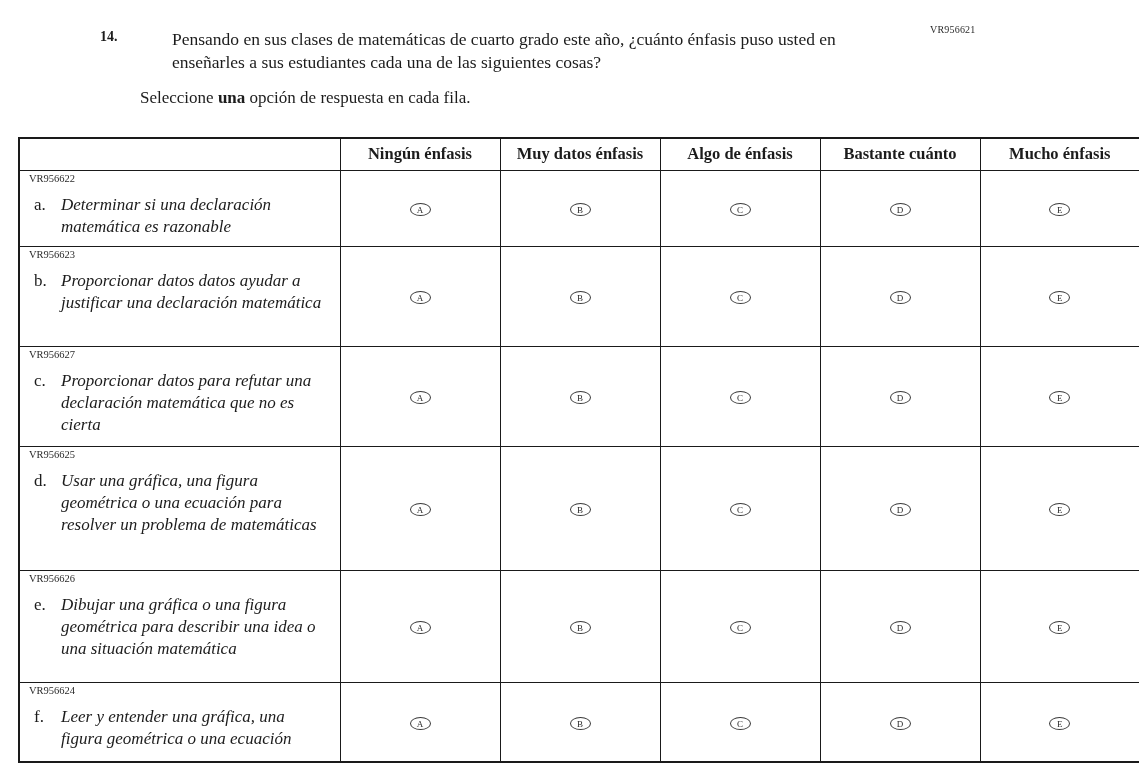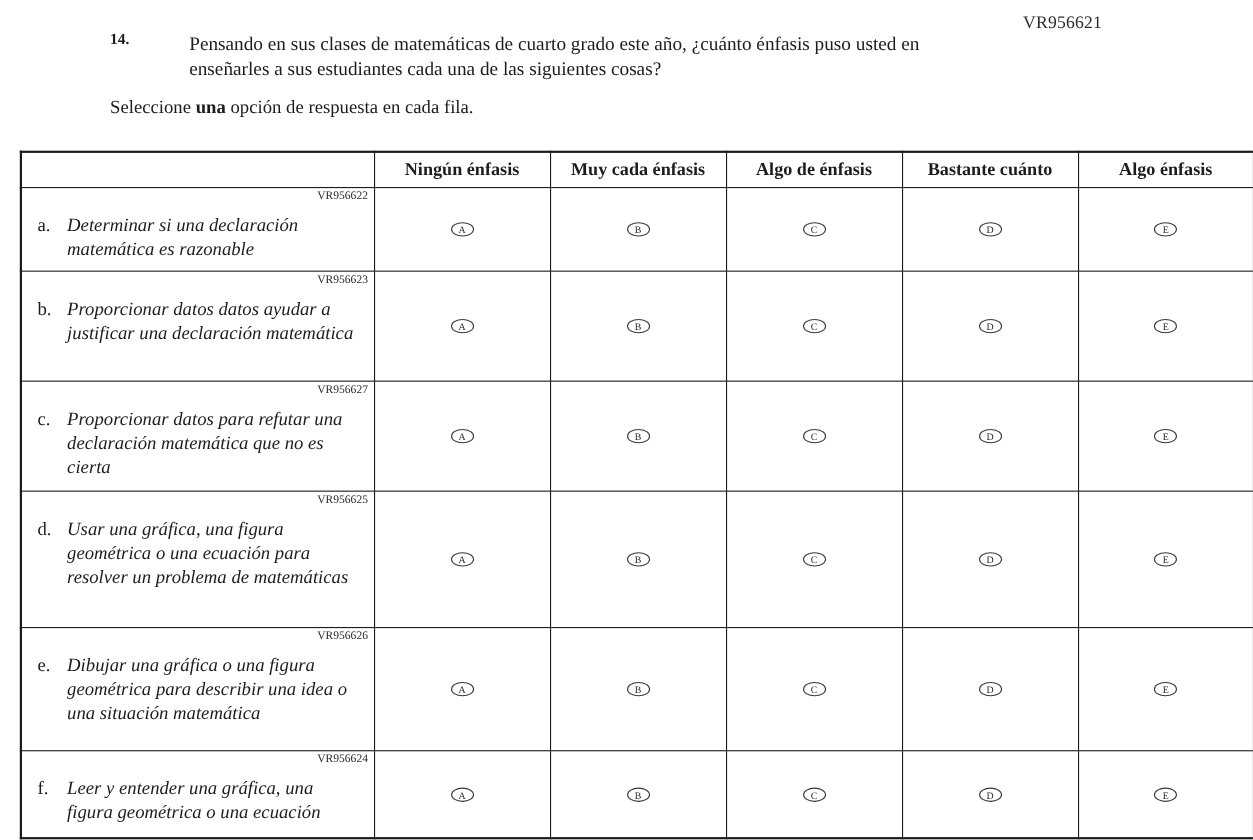--- a/index.html
+++ b/index.html
@@ -8,22 +8,22 @@
     font-family: "Liberation Serif", "DejaVu Serif", serif;
     color: #1c1c1c;
     width: 1139px;
     height: 764px;
     position: relative;
     overflow: hidden;
   }
   .form-code {
     position: absolute;
     left: 930px;
-    top: 12px;
-    font-size: 16px;
+    top: 24px;
+    font-size: 10px;
     letter-spacing: 0.2px;
     color: #2b2b2b;
   }
   .question-block {
     position: absolute;
     left: 100px;
     top: 28px;
     width: 800px;
   }
   .q-line { display: flex; }
@@ -33,20 +33,21 @@
     font-size: 14px;
     line-height: 1.32;
   }
   .q-text {
     font-size: 17.5px;
     line-height: 1.32;
     max-width: 758px;
     margin-left: 32px;
   }
   .instruction {
+    margin-left: 40px;
     margin-top: 14px;
     font-size: 17px;
   }
   table.matrix {
     position: absolute;
     left: 18px;
     top: 137px;
     width: 1122px;
     border-collapse: collapse;
     table-layout: fixed;
@@ -63,21 +64,21 @@
     padding: 5px 2px 6px 2px;
     text-align: center;
     border-bottom: 4px double #1a1a1a;
   }
   td.stmt-cell {
     vertical-align: top;
     padding: 1px 5px 8px 9px;
   }
   .vr-code {
     display: block;
-    text-align: right;
+    text-align: left;
     font-size: 10.5px;
     line-height: 1.4;
     margin-bottom: 7px;
     color: #2b2b2b;
   }
   .stmt-body {
     display: flex;
     font-size: 17px;
     line-height: 1.3;
     padding-left: 5px;
@@ -130,24 +131,24 @@
     <col class="opt-col">
       <col class="opt-col">
       <col class="opt-col">
       <col class="opt-col">
       <col class="opt-col">
   </colgroup>
   <thead>
     <tr>
       <th></th>
       <th>Ningún énfasis</th>
-      <th>Muy cada énfasis</th>
+      <th>Muy datos énfasis</th>
       <th>Algo de énfasis</th>
       <th>Bastante cuánto</th>
-      <th>Algo énfasis</th>
+      <th>Mucho énfasis</th>
     </tr>
   </thead>
   <tbody id="matrix-body">
       <tr>
         <td class="stmt-cell">
           <span class="vr-code">VR956622</span>
           <div class="stmt-body">
             <span class="stmt-letter">a.</span>
             <span class="stmt-text">Determinar si una declaración matemática es razonable</span>
           </div>

